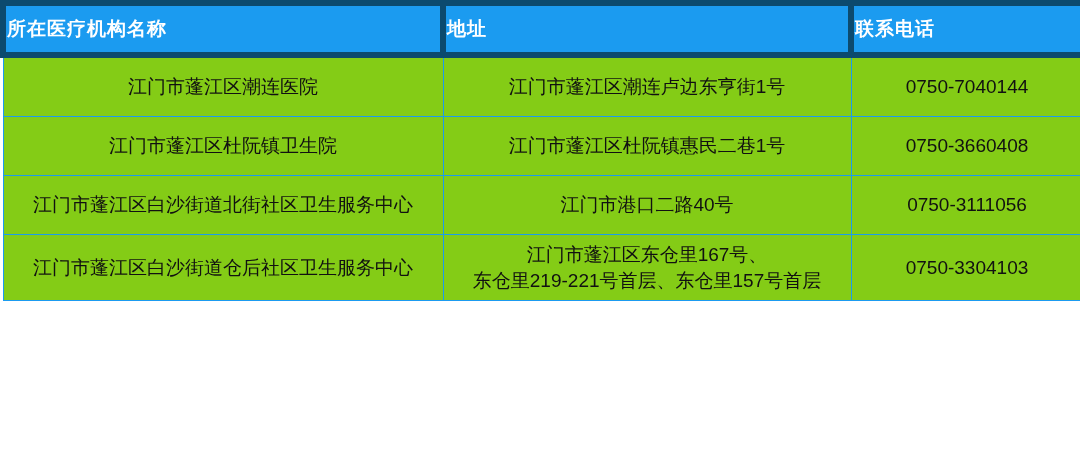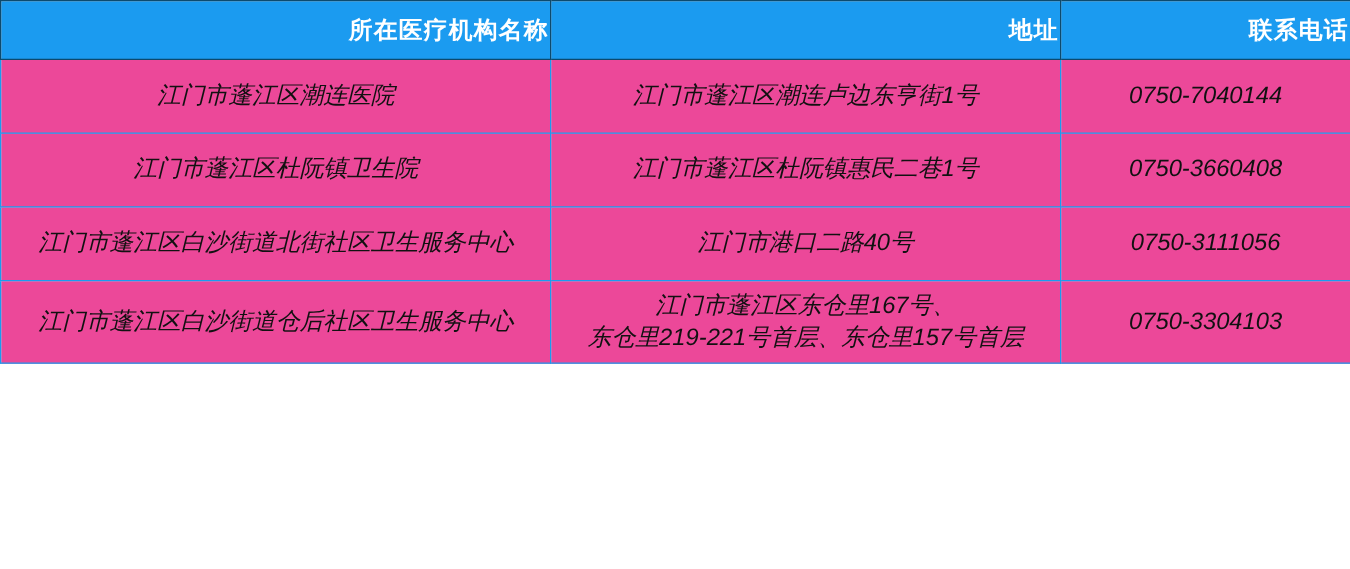--- a/index.html
+++ b/index.html
@@ -25,36 +25,35 @@
   table.info-table col.col-name { width: 440px; }
   table.info-table col.col-addr { width: 408px; }
   table.info-table col.col-phone { width: 232px; }
 
   thead th {
     background: #1b9bf0;
     color: #ffffff;
     font-size: 19px;
     font-weight: bold;
     height: 44px;
-    text-align: right;
+    text-align: left;
     vertical-align: middle;
-    border: 1px solid #0c4a6e;
+    border: 6px solid #0c4a6e;
     letter-spacing: 1px;
   }
   tbody td {
     border: 1px solid #1b9bf0;
     color: #111111;
     font-size: 19px;
     text-align: center;
     vertical-align: middle;
     height: 50px;
     padding: 4px 6px;
     line-height: 1.35;
-    background: #ec4899;
-    font-style: italic;
+    background: #84cc16;
   }
   tbody tr.two-line td { height: 57px; }
   td .line { display: block; }
 </style>
 </head>
 <body>
 
 <div class="table-wrap">
   <table class="info-table">
     <colgroup>

